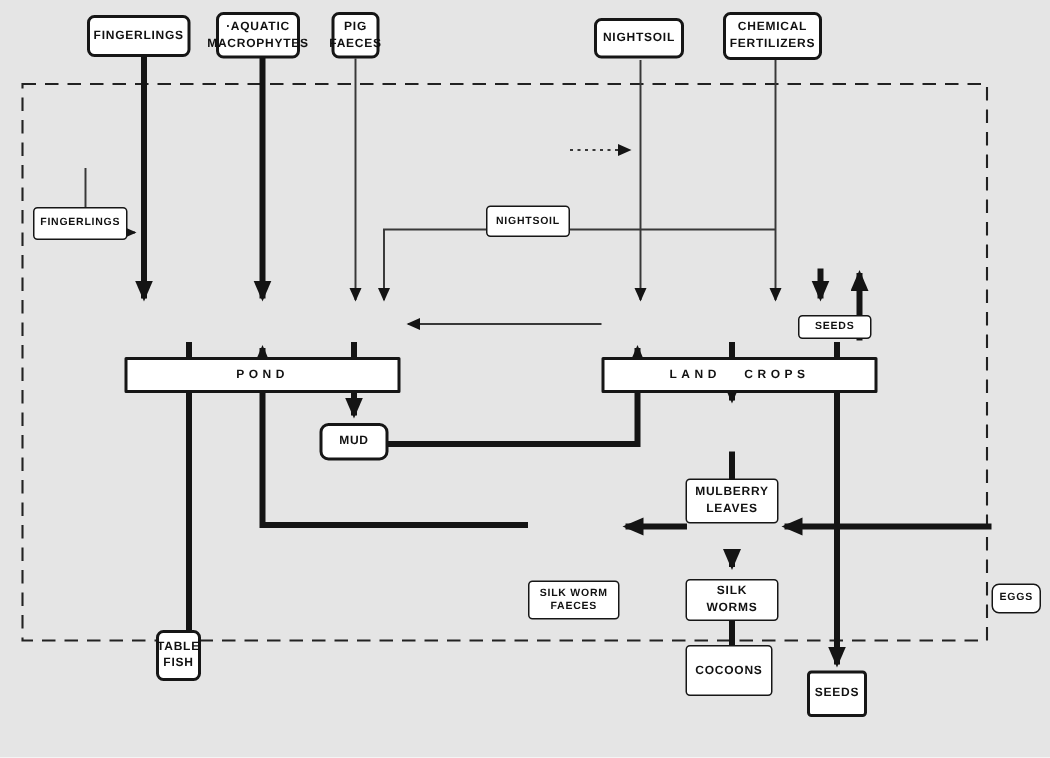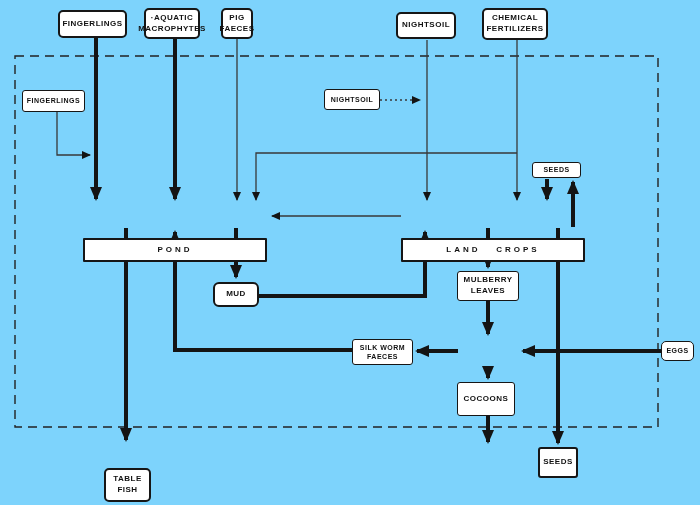--- a/index.html
+++ b/index.html
@@ -1,28 +1,28 @@
 <!DOCTYPE html>
 <html><head>
 <meta charset="utf-8">
 <style>
   html,body{margin:0;padding:0;background:#ffffff;}
   .stage{
-    position:relative;width:700px;height:505px;background:#7dd3fc;
+    position:relative;width:700px;height:505px;background:#e5e5e5;
     font-family:"Liberation Sans", sans-serif;overflow:hidden;
   }
   .layer{position:absolute;left:0;top:0;}
   .node{
     position:absolute;box-sizing:border-box;background:#ffffff;
     border:2px solid #161616;border-radius:3px;
     display:flex;align-items:center;justify-content:center;text-align:center;
     font-weight:bold;font-size:8px;line-height:1.35;letter-spacing:0.5px;
     color:#111;white-space:pre;z-index:2;
   }
-  .thin-b{border-width:1.5px;}
+  .thin-b{border-width:1.5px;margin-top:48px;}
   .r5{border-radius:5px;}
   .r6{border-radius:6px;}
   .sq{border-radius:1px;margin-top:34px;}
   .wide{letter-spacing:3px;}
   .f7{font-size:7px;}
   svg .tk{stroke:#141414;stroke-width:4;fill:none;}
   svg .tn{stroke:#383838;stroke-width:1.3;fill:none;}
   svg .dot{stroke-dasharray:2 3;}
   svg .ah{fill:#141414;stroke:none;}
 </style>
@@ -89,27 +89,29 @@
 
   <div class="node sq wide" style="left:401px;top:204px;width:184px;height:24px">LAND   CROPS</div>
 
   <div class="node thin-b f7" style="left:532px;top:162px;width:49px;height:16px">SEEDS</div>
 
   <div class="node r6" style="left:213px;top:282px;width:46px;height:25px">MUD</div>
 
   <div class="node thin-b" style="left:457px;top:271px;width:62px;height:30px">MULBERRY
 LEAVES</div>
 
+  <div class="node thin-b" style="left:457px;top:338px;width:62px;height:28px">SILK
+WORMS</div>
 
   <div class="node thin-b f7" style="left:352px;top:339px;width:61px;height:26px">SILK WORM
 FAECES</div>
 
   <div class="node thin-b" style="left:457px;top:382px;width:58px;height:34px">COCOONS</div>
 
   <div class="node thin-b r5 f7" style="left:661px;top:341px;width:33px;height:20px">EGGS</div>
 
-  <div class="node r5" style="left:104px;top:468px;width:47px;height:34px">TABLE
+  <div class="node r5" style="left:104px;top:420px;width:30px;height:34px">TABLE
 FISH</div>
 
 
   <div class="node" style="left:538px;top:447px;width:40px;height:31px">SEEDS</div>
 
 </div>
 
 </body></html>

